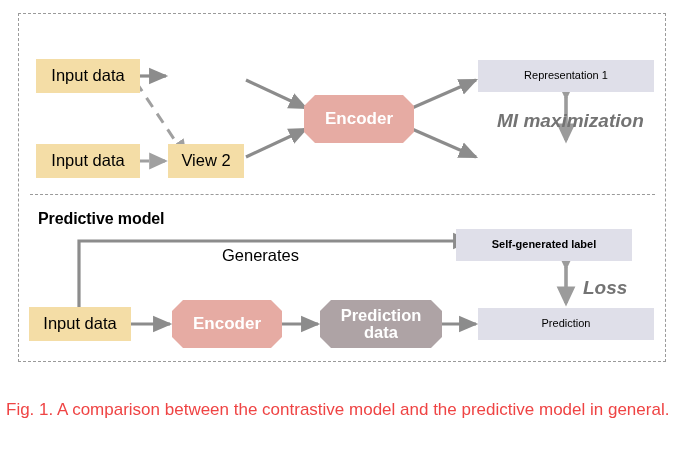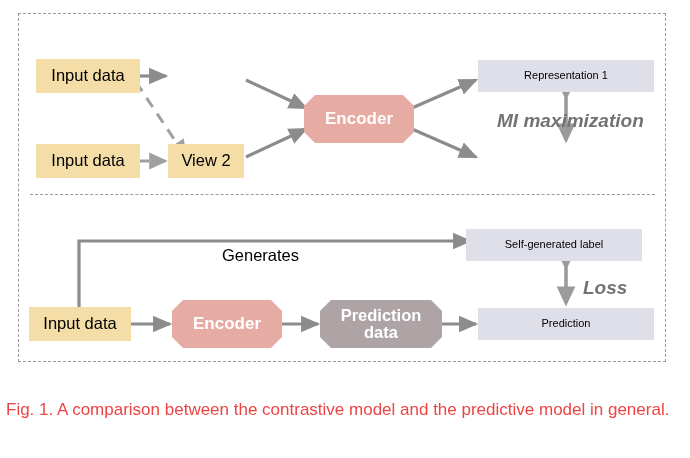--- a/index.html
+++ b/index.html
@@ -89,33 +89,34 @@
 
   <div class="node rectbox yellow" style="left:168px;top:144px;width:76px;height:34px;">View 2</div>
 
   <div class="node oct enc octshape" style="left:304px;top:95px;width:110px;height:48px;">Encoder</div>
 
   <div class="node rectbox lav" style="left:478px;top:60px;width:176px;height:32px;">Representation 1</div>
 
 
   <div class="red-label" style="left:497px;top:110px;">MI maximization</div>
 
+  <div class="sect-title" style="left:38px;top:210px;">Predictive model</div>
 
   <div class="edge-label" style="left:222px;top:246px;">Generates</div>
 
   <div class="node rectbox yellow" style="left:29px;top:307px;width:102px;height:34px;">Input data</div>
 
   <div class="node oct enc octshape" style="left:172px;top:300px;width:110px;height:48px;">Encoder</div>
 
   <div class="node oct head octshape" style="left:320px;top:300px;width:122px;height:48px;flex-direction:column;">
     <span>Prediction</span>
     <span>data</span>
   </div>
 
-  <div class="node rectbox lav" style="left:466px;top:229px;width:176px;height:32px;">Self-generated label</div>
+  <div class="node rectbox lav" style="left:456px;top:229px;width:176px;height:32px;font-weight:bold;">Self-generated label</div>
 
   <div class="node rectbox lav" style="left:478px;top:308px;width:176px;height:32px;">Prediction</div>
 
   <div class="red-label" style="left:583px;top:277px;">Loss</div>
 
   <div class="caption">Fig. 1. A comparison between the contrastive model and the predictive model in general.</div>
 
 </div>
 
 </body></html>

